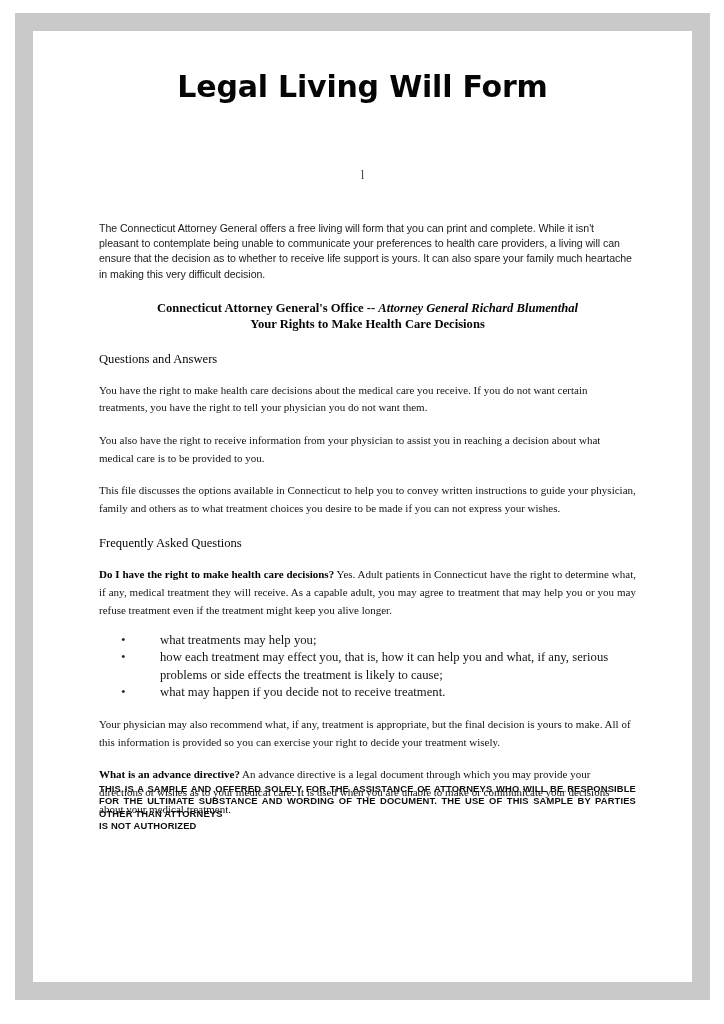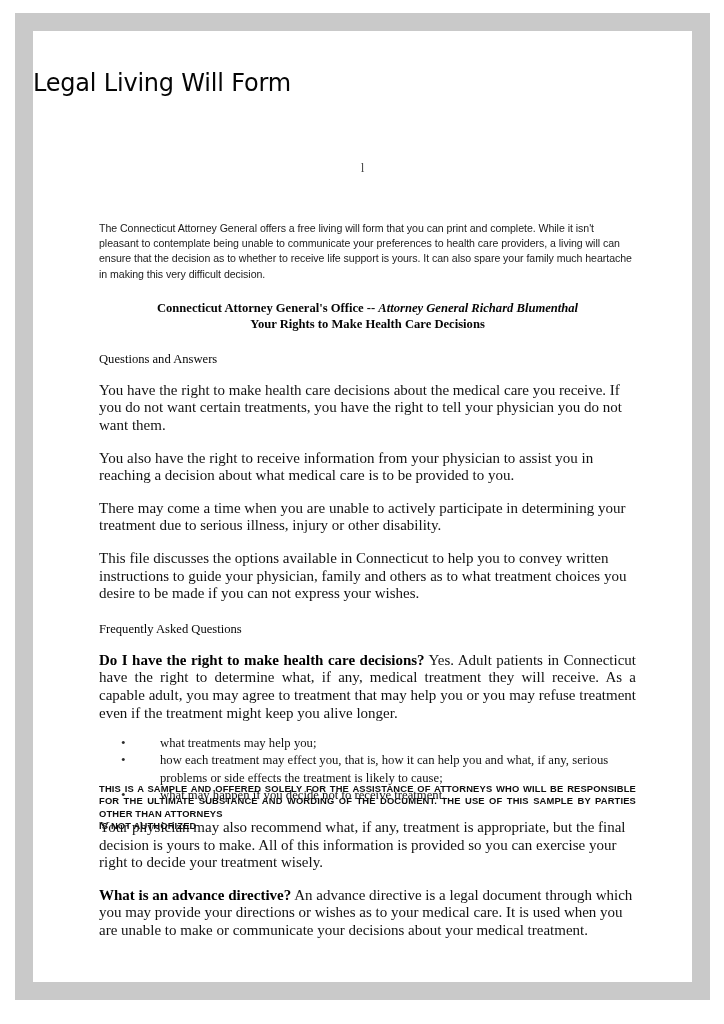--- a/index.html
+++ b/index.html
@@ -30,23 +30,24 @@
     width: 100%;
     height: 100%;
     background: #ffffff;
     overflow: hidden;
   }
 
   
   .doc-title {
     margin: 0;
     padding: 38px 0 0 0;
+    text-align: center;
     font-family: "DejaVu Sans", sans-serif;
-    font-weight: normal;
-    font-size: 24px;
+    font-weight: bold;
+    font-size: 30px;
     letter-spacing: -0.2px;
     color: #050505;
   }
 
   .page-mark {
     text-align: center;
     font-family: "Liberation Serif", serif;
     font-size: 13px;
     color: #4a4a4a;
     margin-top: 63px;
@@ -89,21 +90,21 @@
   .sub-head {
     font-family: "Liberation Serif", serif;
     font-weight: normal;
     font-size: 12.6px;
     color: #060606;
     margin: 19px 0 0 0;
   }
 
   .body-p {
     font-family: "Liberation Serif", serif;
-    font-size: 15px;
+    font-size: 11px;
     line-height: 17.6px;
     color: #121212;
     margin: 15px 0 0 0;
     text-align: left;
   }
   .body-p.justify {
     text-align: justify;
   }
   .body-p b {
     font-weight: bold;
@@ -166,21 +167,20 @@
 
       <div class="center-head">
         <span>Connecticut Attorney General's Office -- </span><em>Attorney General Richard Blumenthal</em>
       </div>
       <div class="center-head">Your Rights to Make Health Care Decisions</div>
 
       <div class="sub-head">Questions and Answers</div>
 
       <p class="body-p">You have the right to make health care decisions about the medical care you receive. If you do not want certain treatments, you have the right to tell your physician you do not want them.</p>
       <p class="body-p">You also have the right to receive information from your physician to assist you in reaching a decision about what medical care is to be provided to you.</p>
-      <p class="body-p">There may come a time when you are unable to actively participate in determining your treatment due to serious illness, injury or other disability.</p>
       <p class="body-p">This file discusses the options available in Connecticut to help you to convey written instructions to guide your physician, family and others as to what treatment choices you desire to be made if you can not express your wishes.</p>
 
       <div class="sub-head">Frequently Asked Questions</div>
 
       <p class="body-p justify"><b>Do I have the right to make health care decisions?</b><span> Yes. Adult patients in Connecticut have the right to determine what, if any, medical treatment they will receive. As a capable adult, you may agree to treatment that may help you or you may refuse treatment even if the treatment might keep you alive longer.</span></p>
 
 
       <ul class="faq-list">
         <li><span class="bullet">•</span><span>what treatments may help you;</span></li>
         <li><span class="bullet">•</span><span>how each treatment may effect you, that is, how it can help you and what, if any, serious problems or side effects the treatment is likely to cause;</span></li>

